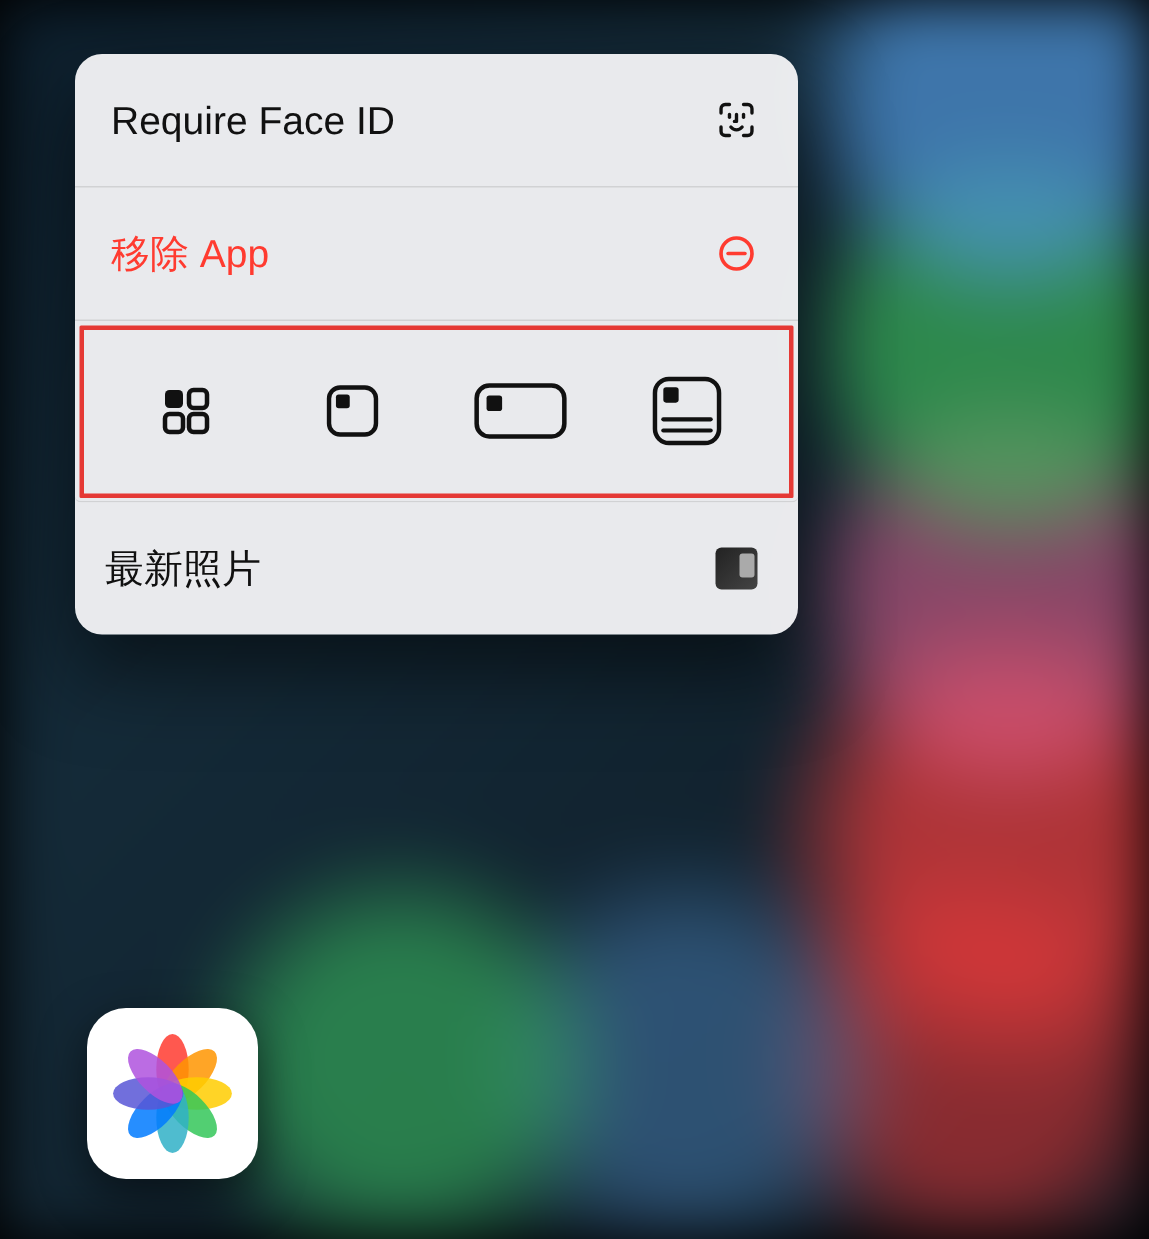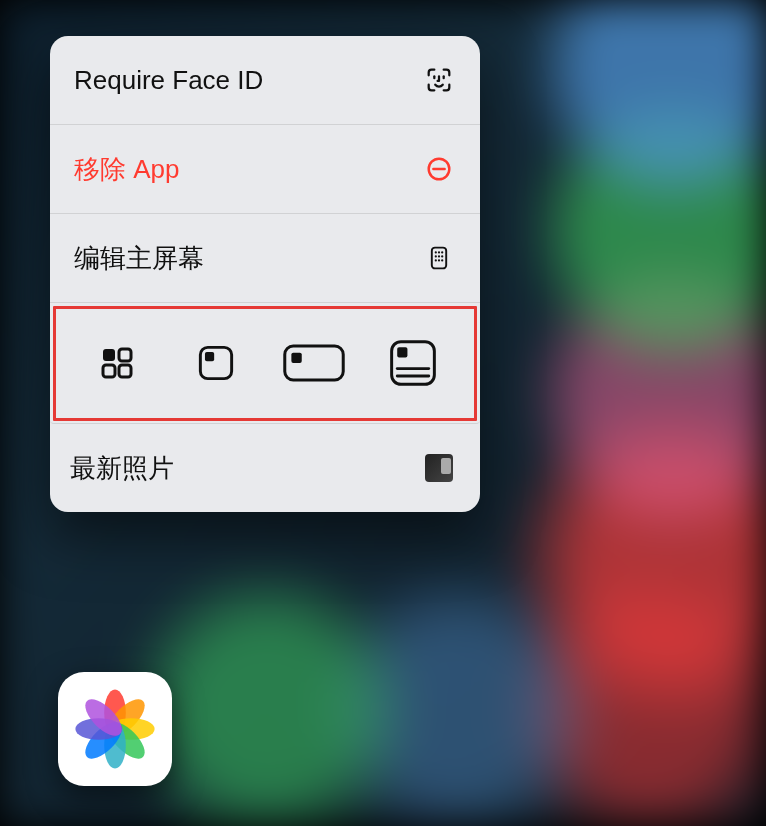--- a/index.html
+++ b/index.html
@@ -24,21 +24,21 @@
       radial-gradient(circle at 60% 86%, rgba(80,140,200,.45) 0 80px, transparent 150px),
       radial-gradient(circle at 85% 86%, rgba(235,55,55,.55) 0 80px, transparent 150px),
       linear-gradient(135deg, #0d1f2d 0%, #142a38 35%, #0e1a24 100%);
     filter: blur(20px);
   }
 
   .menu {
     position: absolute;
     left: 50px;
     top: 36px;
-    width: 430px;
+    width: 482px;
     background: rgba(242,242,245,.96);
     border-radius: 18px;
     box-shadow: 0 25px 55px rgba(0,0,0,.55);
     overflow: hidden;
   }
 
   .row {
     display: flex;
     align-items: center;
     justify-content: space-between;
@@ -129,37 +129,20 @@
   <div class="row danger">
     <span>移除 App</span>
     <span class="ico">
       <svg viewBox="0 0 32 32">
         <circle class="stroke-red" cx="16" cy="16" r="11"></circle>
         <path class="stroke-red" d="M10 16h12"></path>
       </svg>
     </span>
   </div>
 
-  <div class="row">
-    <span>编辑主屏幕</span>
-    <span class="ico small">
-      <svg viewBox="0 0 24 30">
-        <rect class="stroke" x="3" y="2" width="18" height="26" rx="4"></rect>
-        <circle cx="8" cy="8" r="1.4" fill="#111"></circle>
-        <circle cx="12" cy="8" r="1.4" fill="#111"></circle>
-        <circle cx="16" cy="8" r="1.4" fill="#111"></circle>
-        <circle cx="8" cy="13" r="1.4" fill="#111"></circle>
-        <circle cx="12" cy="13" r="1.4" fill="#111"></circle>
-        <circle cx="16" cy="13" r="1.4" fill="#111"></circle>
-        <circle cx="8" cy="18" r="1.4" fill="#111"></circle>
-        <circle cx="12" cy="18" r="1.4" fill="#111"></circle>
-        <circle cx="16" cy="18" r="1.4" fill="#111"></circle>
-      </svg>
-    </span>
-  </div>
 
   <div class="widget-row">
     <div class="wbtn">
       <svg viewBox="0 0 40 40" width="40" height="40">
         <rect x="6" y="6" width="12" height="12" rx="3" fill="#111"></rect>
         <rect x="22" y="6" width="12" height="12" rx="3" class="stroke" style="stroke-width:3"></rect>
         <rect x="6" y="22" width="12" height="12" rx="3" class="stroke" style="stroke-width:3"></rect>
         <rect x="22" y="22" width="12" height="12" rx="3" class="stroke" style="stroke-width:3"></rect>
       </svg>
     </div>

